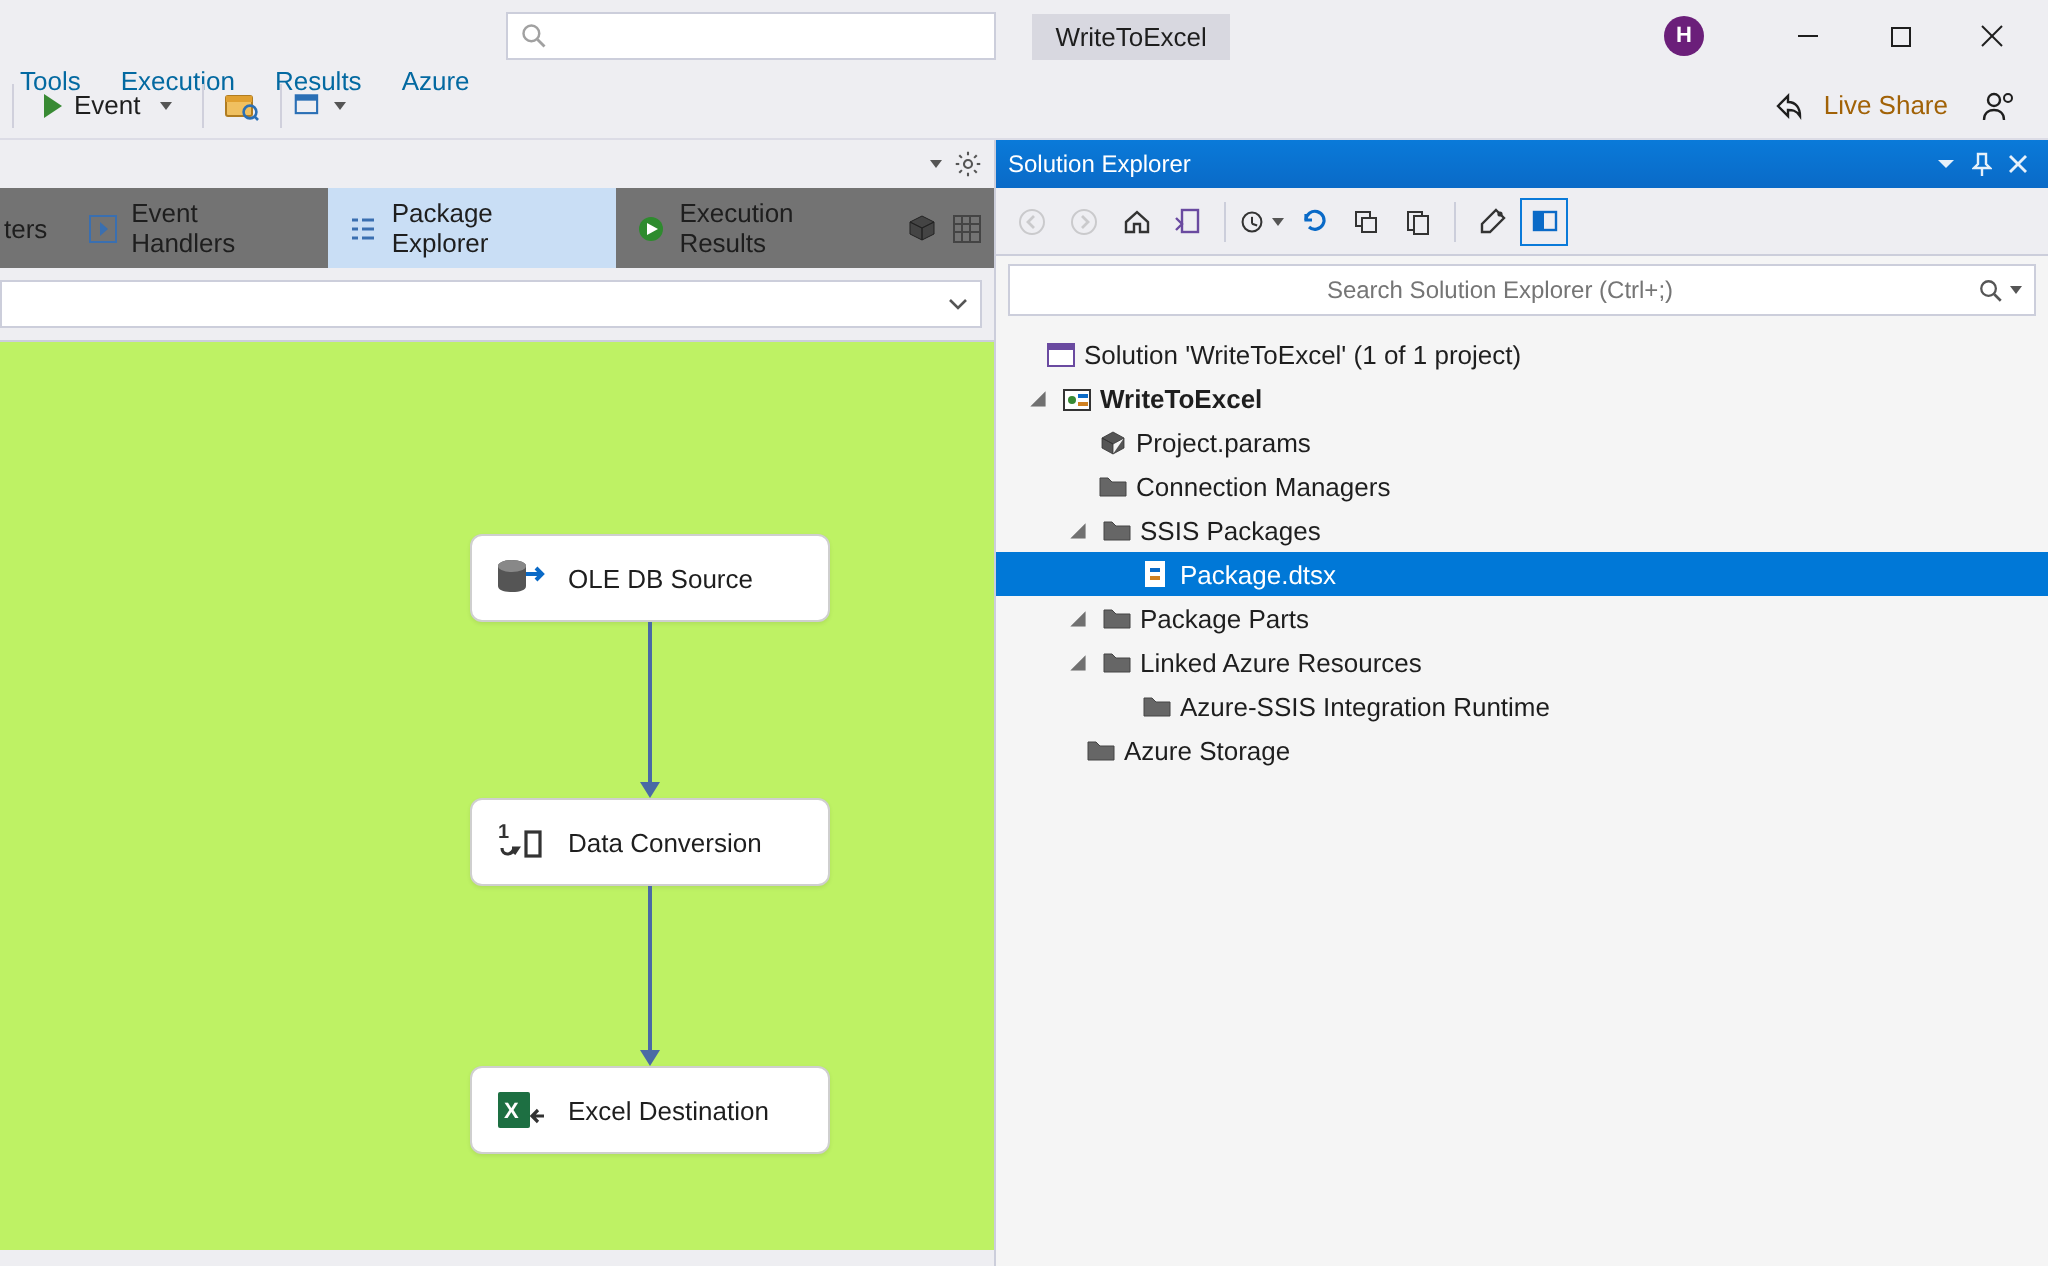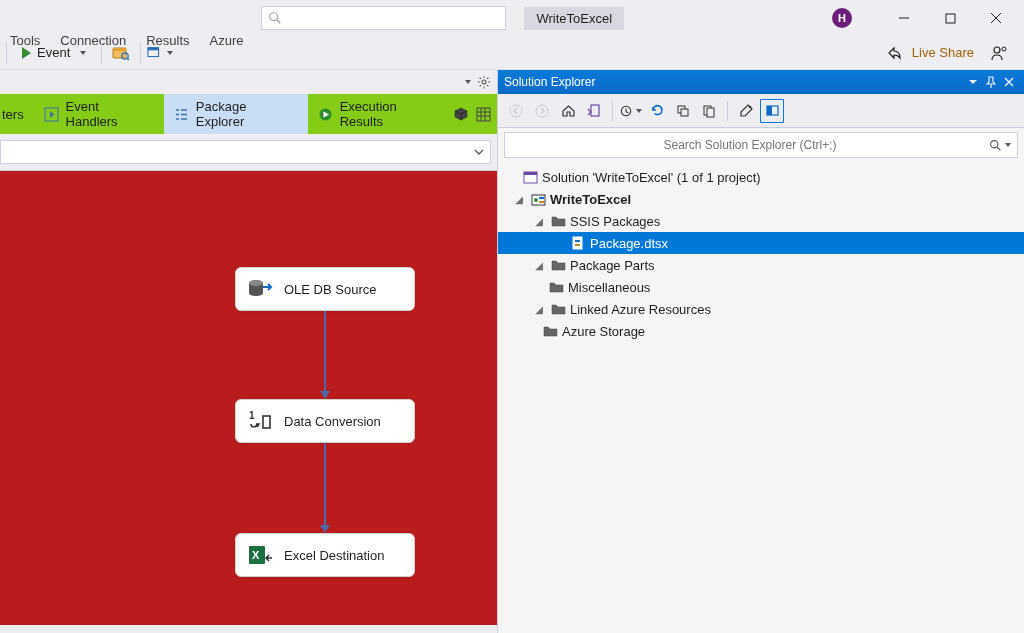--- a/index.html
+++ b/index.html
@@ -1,20 +1,20 @@
 <!DOCTYPE html>
 <html><head>
 <meta charset="utf-8">
 <style>
 * { box-sizing: border-box; margin: 0; padding: 0; font-family: 'Segoe UI', Tahoma, sans-serif; }
 body { width: 1024px; height: 633px; background: #eeeef2; overflow: hidden; font-size: 13px; color: #1e1e1e; position: relative; }
 
 
 .menubar { height: 36px; display: flex; align-items: center; padding-left: 0px; background: #eeeef2; }
-.menubar .menu-item { padding: 6px 10px; color: #404040; cursor: pointer; margin-top: 44px; }
+.menubar .menu-item { padding: 6px 10px; color: #0369a1; cursor: pointer; margin-top: 44px; }
 .searchbox-top { margin-left: 8px; width: 245px; height: 24px; border: 1px solid #cccedb; background: #fff; display: flex; align-items: center; padding: 0 6px; }
 .searchbox-top input { border: none; outline: none; flex: 1; background: transparent; font-size: 12px; color: #555; }
 .searchbox-top .mag { width: 14px; height: 14px; opacity: .55; }
 .project-label { margin-left: 18px; padding: 4px 12px; background: #d8d8e0; color: #1e1e1e; font-size: 13px; }
 .window-controls { margin-left: auto; display: flex; align-items: center; gap: 2px; padding-right: 6px; }
 .avatar { width: 20px; height: 20px; border-radius: 50%; background: #6b1f7a; color: #fff; font-size: 11px; font-weight: 600; display: flex; align-items: center; justify-content: center; margin-right: 28px; }
 .winbtn { width: 44px; height: 28px; display: flex; align-items: center; justify-content: center; color: #1e1e1e; }
 
 
 .toolbar1 { height: 34px; display: flex; align-items: center; padding-left: 6px; background: #eeeef2; border-bottom: 1px solid #dcdce6; }
@@ -23,28 +23,28 @@
 .tbsep { width: 1px; height: 22px; background: #d0d0dc; margin: 0 6px; }
 .tb-icon { width: 26px; height: 26px; display: flex; align-items: center; justify-content: center; }
 .dropdown-caret { display:inline-block; margin-left:4px; width:0; height:0; border-left:3px solid transparent; border-right:3px solid transparent; border-top:4px solid #555; }
 .live-share { margin-left: auto; padding-right: 16px; display: flex; align-items: center; gap: 10px; color: #a16207; }
 
 
 .main-split { display: flex; height: calc(633px - 70px); }
 .left-pane { flex: 1; min-width: 0; background: #eeeef2; position: relative; }
 .right-pane { width: 527px; background: #f5f5f5; border-left: 1px solid #cccedb; display:flex; flex-direction:column; }
 .doc-controls { height: 24px; display:flex; align-items:center; justify-content:flex-end; gap:6px; padding-right:6px; }
-.tab-strip { display:flex; align-items:center; background:#84cc16; padding-left:0; }
+.tab-strip { display:flex; align-items:center; background:#737373; padding-left:0; }
 .tab { padding:5px 10px; display:flex; align-items:center; gap:6px; color:#1e1e1e; }
 .tab.active { background:#c9def5; }
 .tab.partial { padding-left:2px; }
 .tabicon { width:16px; height:16px; display:inline-flex; align-items:center; justify-content:center; }
 .combo-row { padding:6px 6px 0 0; }
 .combo { height:24px; border:1px solid #cccedb; background:#fff; display:flex; align-items:center; justify-content:flex-end; padding-right:6px; }
-.canvas { position:relative; background:#b91c1c; height:calc(100% - 108px); margin-top:6px; border-top:1px solid #cccedb; overflow:hidden; }
+.canvas { position:relative; background:#bef264; height:calc(100% - 108px); margin-top:6px; border-top:1px solid #cccedb; overflow:hidden; }
 
 
 .node { position:absolute; width:180px; height:44px; background:#fff; border:1px solid #cfcfcf; border-radius:6px; box-shadow:0 1px 2px rgba(0,0,0,.08); display:flex; align-items:center; padding-left:10px; gap:10px; }
 .node .nicon { width:28px; height:24px; display:flex; align-items:center; justify-content:center; }
 .arrow-line { position:absolute; width:2px; background:#4a6aa5; left:324px; }
 .arrow-head { position:absolute; width:0; height:0; border-left:5px solid transparent; border-right:5px solid transparent; border-top:8px solid #4a6aa5; left:320px; }
 
 
 .se-title { height:24px; background:linear-gradient(#0a7ad9, #0a6ac7); color:#fff; display:flex; align-items:center; padding:0 6px; font-size:12px; }
 .se-title .spacer{flex:1}
@@ -63,21 +63,21 @@
 .trow .tlabel{white-space:nowrap}
 .bold{font-weight:700}
 
 svg{display:block}
 </style>
 </head>
 <body>
 
 <div class="menubar">
   <div class="menu-item">Tools</div>
-  <div class="menu-item">Connection</div>
+  <div class="menu-item">Execution</div>
   <div class="menu-item">Results</div>
   <div class="menu-item">Azure</div>
   <div class="searchbox-top">
     <svg class="mag" viewBox="0 0 16 16">
         <circle cx="6.5" cy="6.5" r="4.5" fill="none" stroke="#555" stroke-width="1.4"></circle>
         <line x1="10" y1="10" x2="14" y2="14" stroke="#555" stroke-width="1.6"></line>
       </svg>
   </div>
   <div class="project-label">WriteToExcel</div>
   <div class="window-controls">
@@ -369,20 +369,36 @@
         <span class="ticon">
             <svg width="15" height="15" viewBox="0 0 15 15">
               <rect x="1" y="3" width="13" height="10" fill="#fff" stroke="#333"></rect>
               <circle cx="5" cy="8" r="2" fill="#388a34"></circle>
               <rect x="8" y="5" width="5" height="2" fill="#0a6ac7"></rect>
               <rect x="8" y="9" width="5" height="2" fill="#d08020"></rect>
             </svg>
           </span>
         <span class="tlabel bold">WriteToExcel</span>
       </div>
+      <div class="trow" style="padding-left:50px">
+        <span class="ticon">
+            <svg width="15" height="15" viewBox="0 0 15 15">
+              <path d="M7.5 2 L13 5 L7.5 8 L2 5 Z M2 5 L2 10 L7.5 13 L7.5 8 Z M13 5 L13 10 L7.5 13" fill="#555" stroke="#333" stroke-width=".4"></path>
+            </svg>
+          </span>
+        <span class="tlabel">Project.params</span>
+      </div>
+      <div class="trow" style="padding-left:50px">
+        <span class="ticon">
+            <svg width="15" height="14" viewBox="0 0 15 14">
+              <path d="M1 3 L5 3 L7 5 L14 5 L14 12 L1 12 Z" fill="#666" stroke="#444" stroke-width=".5"></path>
+            </svg>
+          </span>
+        <span class="tlabel">Connection Managers</span>
+      </div>
       <div class="trow" style="padding-left:34px">
         <span class="twisty">◢</span>
         <span class="ticon">
             <svg width="15" height="14" viewBox="0 0 15 14">
               <path d="M1 3 L5 3 L7 5 L14 5 L14 12 L1 12 Z" fill="#666" stroke="#444" stroke-width=".5"></path>
             </svg>
           </span>
         <span class="tlabel">SSIS Packages</span>
       </div>
       <div class="trow selected" style="padding-left:72px">
@@ -397,37 +413,37 @@
       </div>
       <div class="trow" style="padding-left:34px">
         <span class="twisty">◢</span>
         <span class="ticon">
             <svg width="15" height="14" viewBox="0 0 15 14">
               <path d="M1 3 L5 3 L7 5 L14 5 L14 12 L1 12 Z" fill="#666" stroke="#444" stroke-width=".5"></path>
             </svg>
           </span>
         <span class="tlabel">Package Parts</span>
       </div>
-      <div class="trow" style="padding-left:50px">
-        <span class="ticon">
-            <svg width="15" height="14" viewBox="0 0 15 14">
-              <path d="M1 3 L5 3 L7 5 L14 5 L14 12 L1 12 Z" fill="#666" stroke="#444" stroke-width=".5"></path>
-            </svg>
-          </span>
-        <span class="tlabel">Miscellaneous</span>
-      </div>
       <div class="trow" style="padding-left:34px">
         <span class="twisty">◢</span>
         <span class="ticon">
             <svg width="15" height="14" viewBox="0 0 15 14">
               <path d="M1 3 L5 3 L7 5 L14 5 L14 12 L1 12 Z" fill="#666" stroke="#444" stroke-width=".5"></path>
             </svg>
           </span>
         <span class="tlabel">Linked Azure Resources</span>
       </div>
+      <div class="trow" style="padding-left:72px">
+        <span class="ticon">
+            <svg width="15" height="14" viewBox="0 0 15 14">
+              <path d="M1 3 L5 3 L7 5 L14 5 L14 12 L1 12 Z" fill="#666" stroke="#444" stroke-width=".5"></path>
+            </svg>
+          </span>
+        <span class="tlabel">Azure-SSIS Integration Runtime</span>
+      </div>
       <div class="trow" style="padding-left:44px">
         <span class="ticon">
             <svg width="15" height="14" viewBox="0 0 15 14">
               <path d="M1 3 L5 3 L7 5 L14 5 L14 12 L1 12 Z" fill="#666" stroke="#444" stroke-width=".5"></path>
             </svg>
           </span>
         <span class="tlabel">Azure Storage</span>
       </div>
     </div>
   </div>

